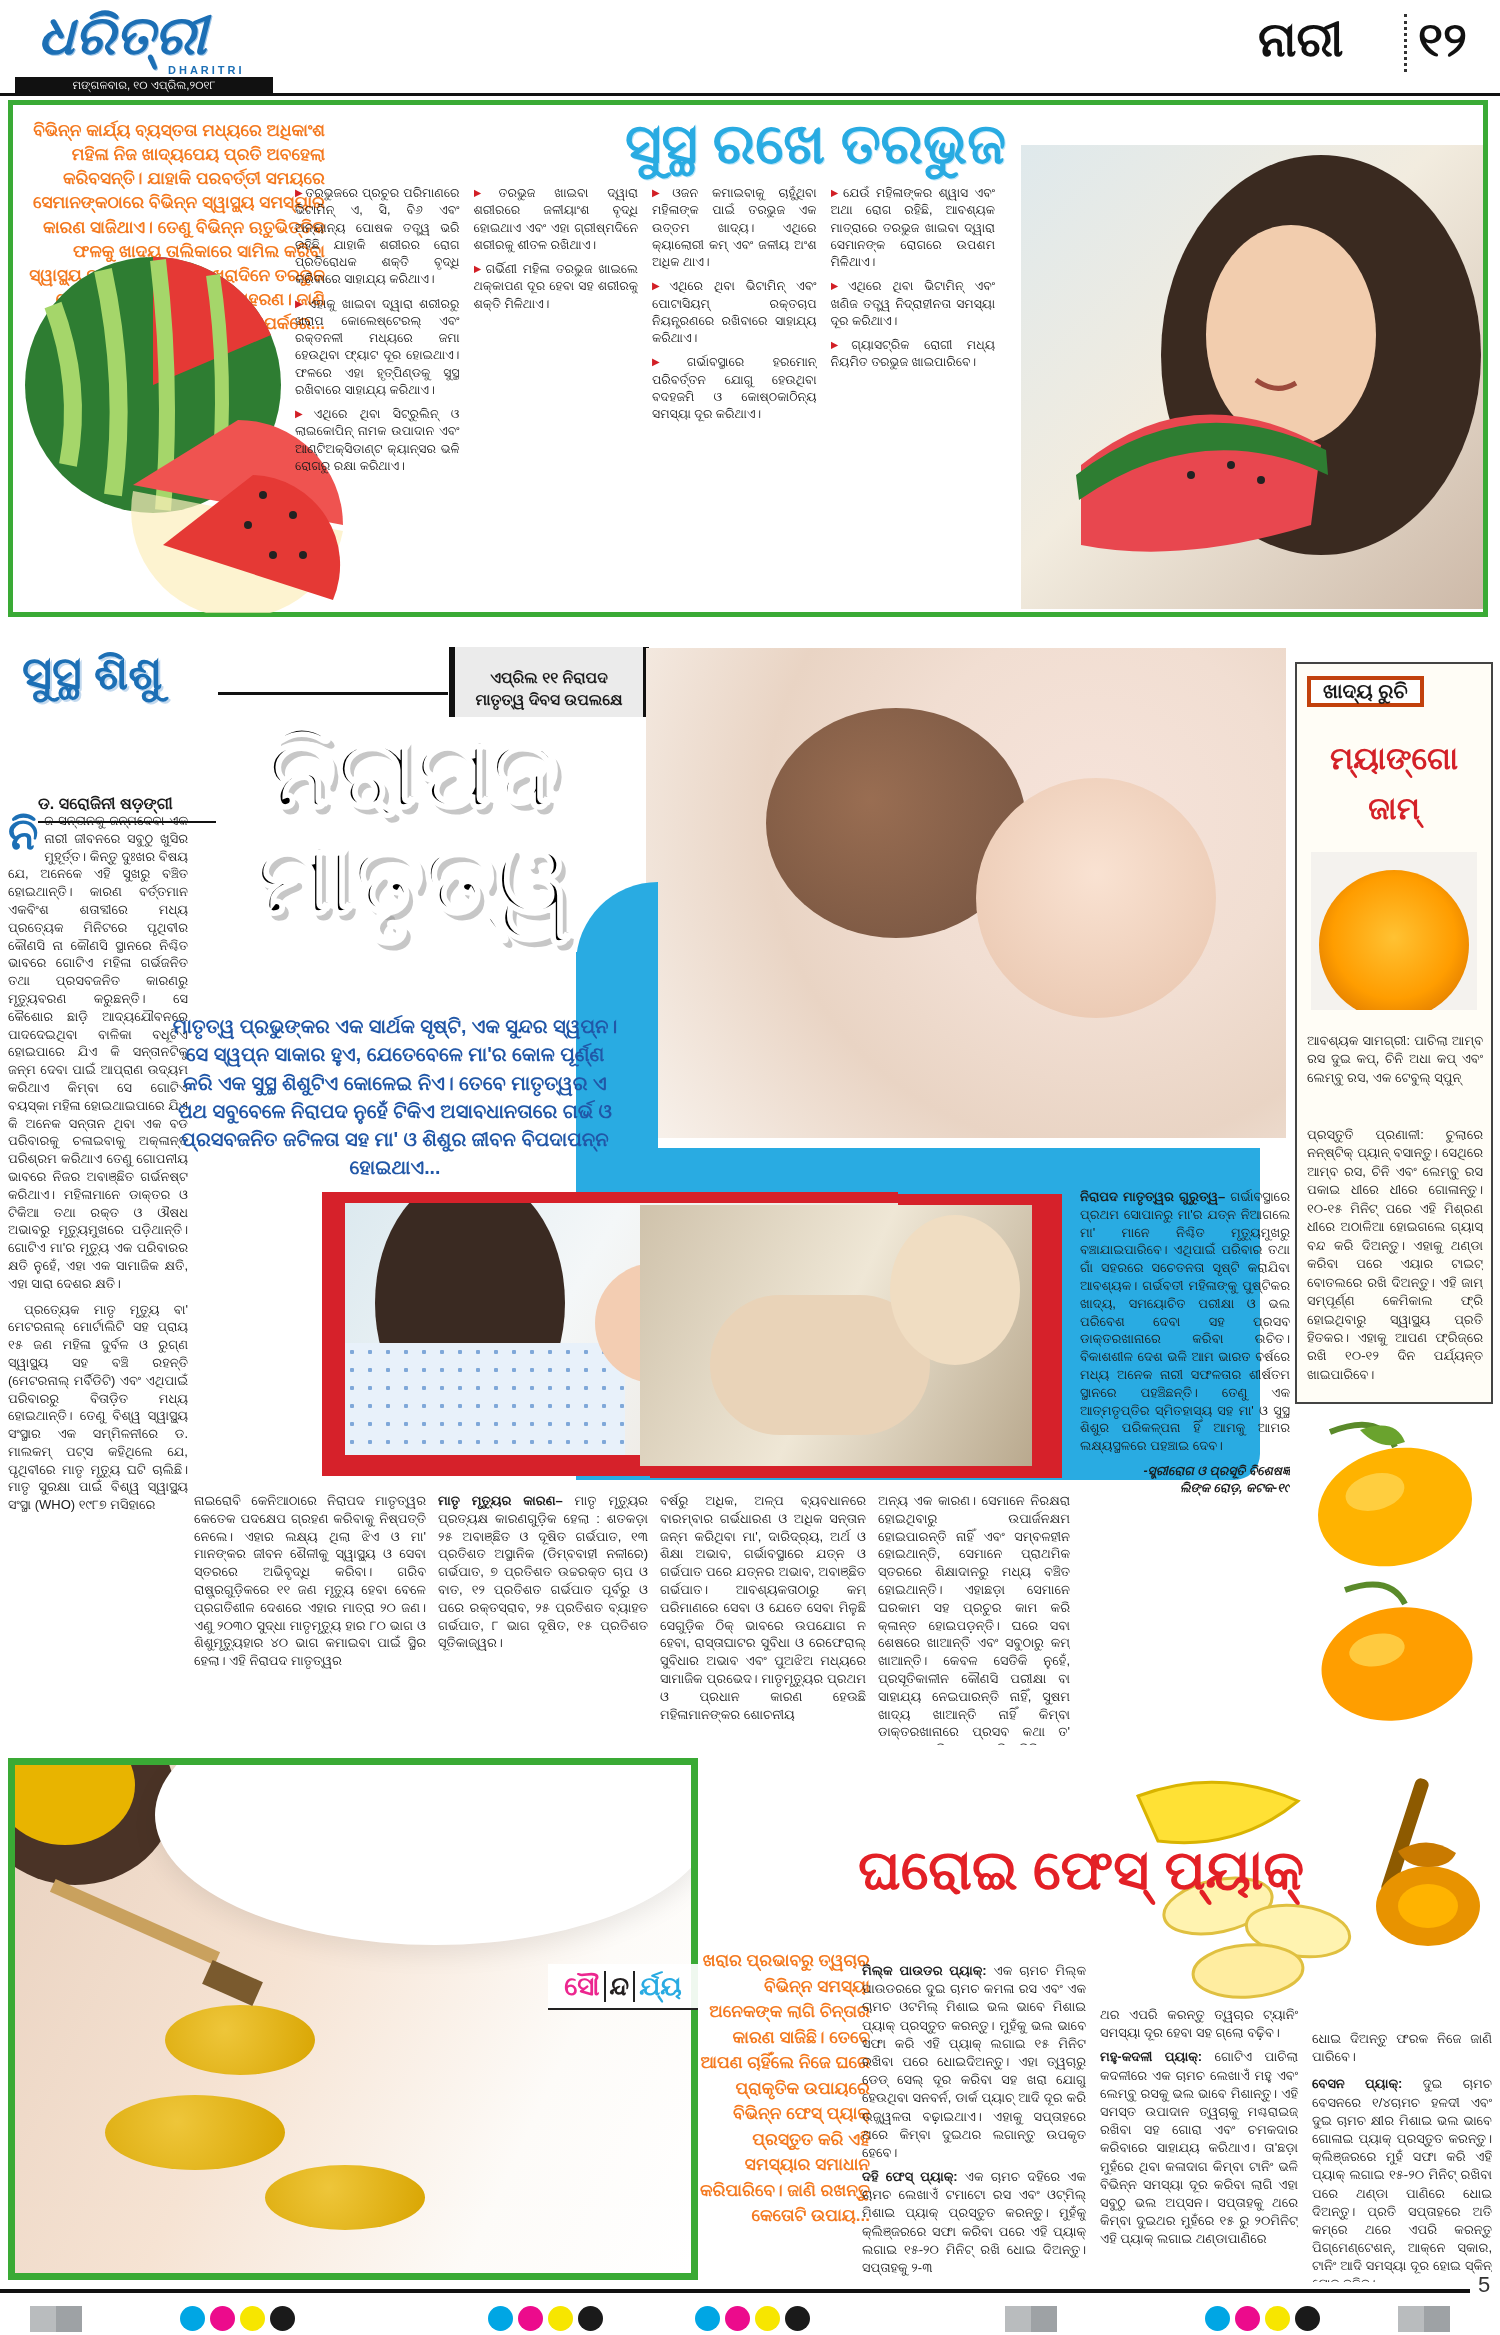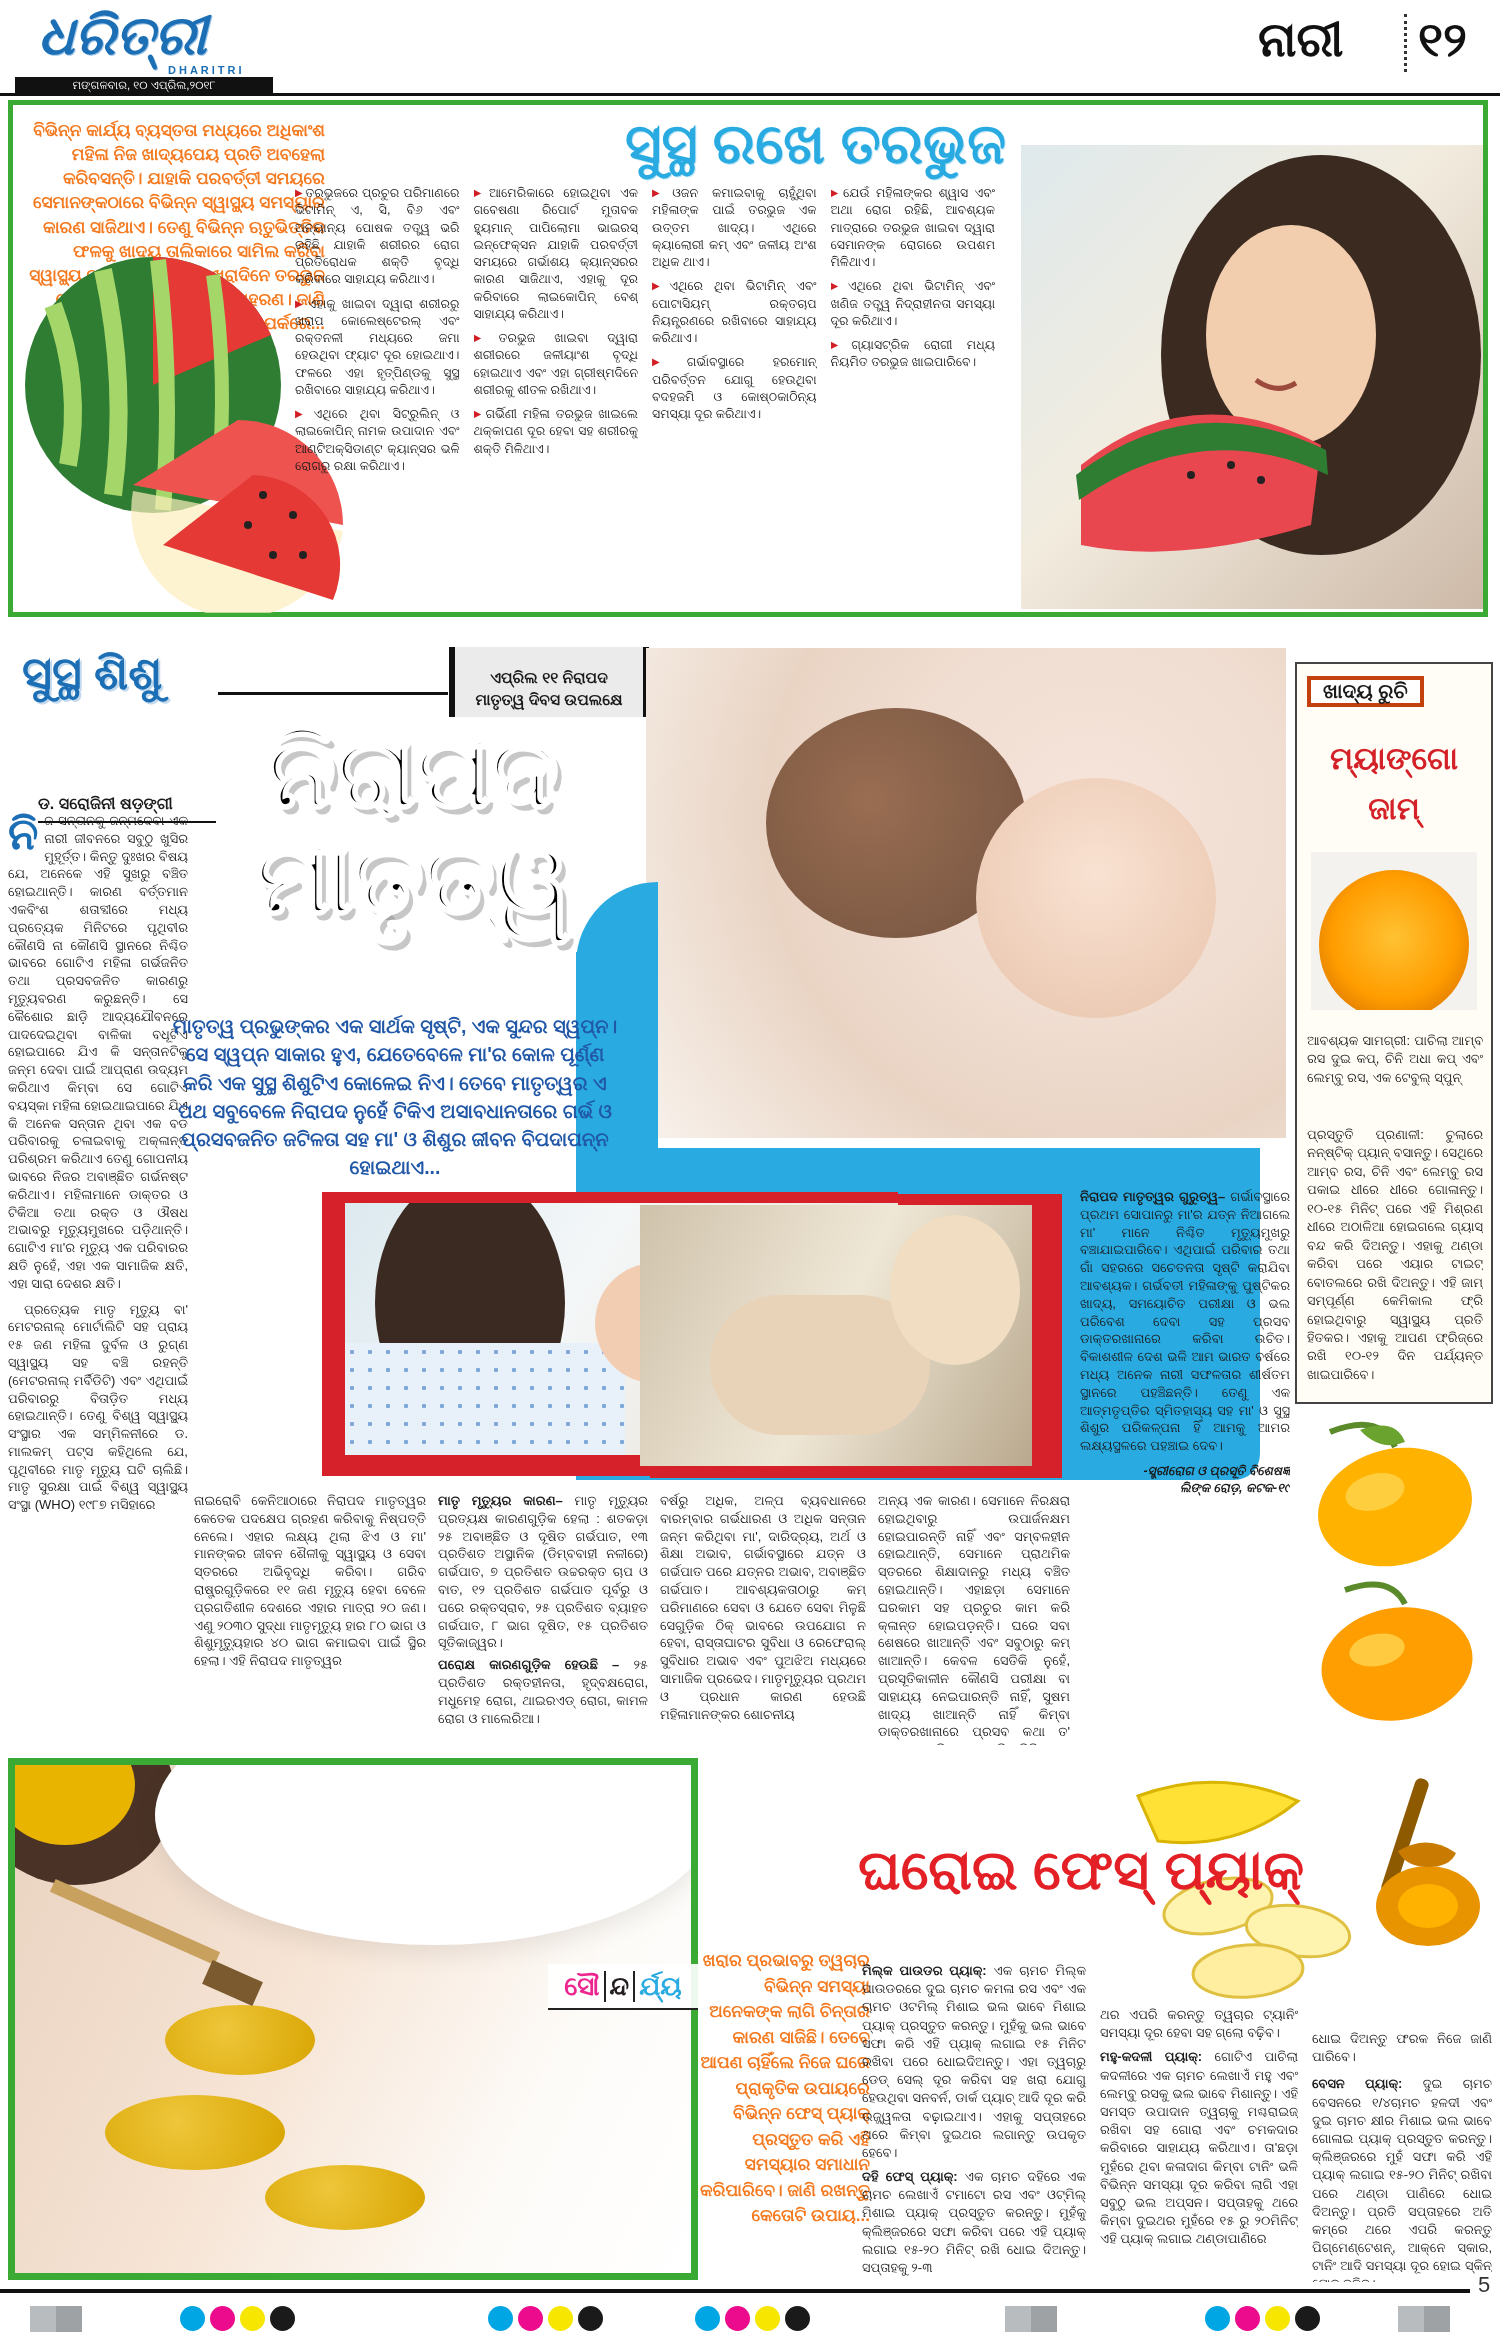--- a/index.html
+++ b/index.html
@@ -163,21 +163,20 @@
       </svg>
     </div>
 
     <div class="abs wm-cols">
       <div class="wcol">
         <div class="wb"><span class="arr">▶</span><span>ତରଭୁଜରେ ପ୍ରଚୁର ପରିମାଣରେ ଭିଟାମିନ୍ ଏ, ସି, ବି୬ ଏବଂ ଅନ୍ୟାନ୍ୟ ପୋଷକ ତତ୍ତ୍ୱ ଭରି ରହିଛି ଯାହାକି ଶରୀରର ରୋଗ ପ୍ରତିରୋଧକ ଶକ୍ତି ବୃଦ୍ଧି କରିବାରେ ସାହାଯ୍ୟ କରିଥାଏ।</span></div>
         <div class="wb"><span class="arr">▶</span><span>ଏହାକୁ ଖାଇବା ଦ୍ୱାରା ଶରୀରରୁ ଖରାପ କୋଲେଷ୍ଟେରଲ୍ ଏବଂ ରକ୍ତନଳୀ ମଧ୍ୟରେ ଜମା ହେଉଥିବା ଫ୍ୟାଟ ଦୂର ହୋଇଥାଏ। ଫଳରେ ଏହା ହୃତ୍‌ପିଣ୍ଡକୁ ସୁସ୍ଥ ରଖିବାରେ ସାହାଯ୍ୟ କରିଥାଏ।</span></div>
         <div class="wb"><span class="arr">▶</span><span>ଏଥିରେ ଥିବା ସିଟ୍ରୁଲିନ୍ ଓ ଲାଇକୋପିନ୍ ନାମକ ଉପାଦାନ ଏବଂ ଆଣ୍ଟିଅକ୍ସିଡାଣ୍ଟ କ୍ୟାନ୍ସର ଭଳି ରୋଗରୁ ରକ୍ଷା କରିଥାଏ।</span></div>
       </div>
       <div class="wcol">
-        <div class="wb"><span class="arr">▶</span><span>ଆମେରିକାରେ ହୋଇଥିବା ଏକ ଗବେଷଣା ରିପୋର୍ଟ ମୁତାବକ ହ୍ୟୁମାନ୍ ପାପିଲୋମା ଭାଇରସ୍ ଇନ୍ଫେକ୍ସନ ଯାହାକି ପରବର୍ତ୍ତୀ ସମୟରେ ଗର୍ଭାଶୟ କ୍ୟାନ୍ସରର କାରଣ ସାଜିଥାଏ, ଏହାକୁ ଦୂର କରିବାରେ ଲାଇକୋପିନ୍ ବେଶ୍ ସାହାଯ୍ୟ କରିଥାଏ।</span></div>
         <div class="wb"><span class="arr">▶</span><span>ତରଭୁଜ ଖାଇବା ଦ୍ୱାରା ଶରୀରରେ ଜଳୀୟାଂଶ ବୃଦ୍ଧି ହୋଇଥାଏ ଏବଂ ଏହା ଗ୍ରୀଷ୍ମଦିନେ ଶରୀରକୁ ଶୀତଳ ରଖିଥାଏ।</span></div>
         <div class="wb"><span class="arr">▶</span><span>ଗର୍ଭିଣୀ ମହିଳା ତରଭୁଜ ଖାଇଲେ ଥକ୍କାପଣ ଦୂର ହେବା ସହ ଶରୀରକୁ ଶକ୍ତି ମିଳିଥାଏ।</span></div>
       </div>
       <div class="wcol">
         <div class="wb"><span class="arr">▶</span><span>ଓଜନ କମାଇବାକୁ ଚାହୁଁଥିବା ମହିଳାଙ୍କ ପାଇଁ ତରଭୁଜ ଏକ ଉତ୍ତମ ଖାଦ୍ୟ। ଏଥିରେ କ୍ୟାଲୋରୀ କମ୍ ଏବଂ ଜଳୀୟ ଅଂଶ ଅଧିକ ଥାଏ।</span></div>
         <div class="wb"><span class="arr">▶</span><span>ଏଥିରେ ଥିବା ଭିଟାମିନ୍ ଏବଂ ପୋଟାସିୟମ୍ ରକ୍ତଚାପ ନିୟନ୍ତ୍ରଣରେ ରଖିବାରେ ସାହାଯ୍ୟ କରିଥାଏ।</span></div>
         <div class="wb"><span class="arr">▶</span><span>ଗର୍ଭାବସ୍ଥାରେ ହରମୋନ୍ ପରିବର୍ତ୍ତନ ଯୋଗୁ ହେଉଥିବା ବଦହଜମି ଓ କୋଷ୍ଠକାଠିନ୍ୟ ସମସ୍ୟା ଦୂର କରିଥାଏ।</span></div>
       </div>
       <div class="wcol">
         <div class="wb"><span class="arr">▶</span><span>ଯେଉଁ ମହିଳାଙ୍କର ଶ୍ୱାସ ଏବଂ ଅଥା ରୋଗ ରହିଛି, ଆବଶ୍ୟକ ମାତ୍ରାରେ ତରଭୁଜ ଖାଇବା ଦ୍ୱାରା ସେମାନଙ୍କ ରୋଗରେ ଉପଶମ ମିଳିଥାଏ।</span></div>
@@ -237,24 +236,20 @@
   </div>
 
   <div class="col m-col1">
     <span class="dropcap">ନି</span><span>ଜ ସନ୍ତାନକୁ ଜନ୍ମଦେବା ଏକ ନାରୀ ଜୀବନରେ ସବୁଠୁ ଖୁସିର ମୁହୂର୍ତ୍ତ। କିନ୍ତୁ ଦୁଃଖର ବିଷୟ ଯେ, ଅନେକେ ଏହି ସୁଖରୁ ବଞ୍ଚିତ ହୋଇଥାନ୍ତି। କାରଣ ବର୍ତ୍ତମାନ ଏକବିଂଶ ଶତାବ୍ଦୀରେ ମଧ୍ୟ ପ୍ରତ୍ୟେକ ମିନିଟରେ ପୃଥିବୀର କୌଣସି ନା କୌଣସି ସ୍ଥାନରେ ନିଶ୍ଚିତ ଭାବରେ ଗୋଟିଏ ମହିଳା ଗର୍ଭଜନିତ ତଥା ପ୍ରସବଜନିତ କାରଣରୁ ମୃତ୍ୟୁବରଣ କରୁଛନ୍ତି। ସେ କୈଶୋର ଛାଡ଼ି ଆଦ୍ୟଯୌବନରେ ପାଦଦେଇଥିବା ବାଳିକା ବଧୂଟିଏ ହୋଇପାରେ ଯିଏ କି ସନ୍ତାନଟିକୁ ଜନ୍ମ ଦେବା ପାଇଁ ଆପ୍ରାଣ ଉଦ୍ୟମ କରିଥାଏ କିମ୍ବା ସେ ଗୋଟିଏ ବୟସ୍କା ମହିଳା ହୋଇଥାଇପାରେ ଯିଏ କି ଅନେକ ସନ୍ତାନ ଥିବା ଏକ ବଡ ପରିବାରକୁ ଚଳାଇବାକୁ ଅକ୍ଳାନ୍ତ ପରିଶ୍ରମ କରିଥାଏ ତେଣୁ ଗୋପନୀୟ ଭାବରେ ନିଜର ଅବାଞ୍ଛିତ ଗର୍ଭନଷ୍ଟ କରିଥାଏ। ମହିଳାମାନେ ଡାକ୍ତର ଓ ଟିକିଆ ତଥା ରକ୍ତ ଓ ଔଷଧ ଅଭାବରୁ ମୃତ୍ୟୁମୁଖରେ ପଡ଼ିଥାନ୍ତି। ଗୋଟିଏ ମା'ର ମୃତ୍ୟୁ ଏକ ପରିବାରର କ୍ଷତି ନୁହେଁ, ଏହା ଏକ ସାମାଜିକ କ୍ଷତି, ଏହା ସାରା ଦେଶର କ୍ଷତି।</span>
     <div style="margin-top:8px;text-indent:16px;">ପ୍ରତ୍ୟେକ ମାତୃ ମୃତ୍ୟୁ ବା' ମେଟରନାଲ୍ ମୋର୍ଟାଲିଟି ସହ ପ୍ରାୟ ୧୫ ଜଣ ମହିଳା ଦୁର୍ବଳ ଓ ରୁଗ୍ଣ ସ୍ୱାସ୍ଥ୍ୟ ସହ ବଞ୍ଚି ରହନ୍ତି (ମେଟରନାଲ୍ ମର୍ବିଡିଟି) ଏବଂ ଏଥିପାଇଁ ପରିବାରରୁ ବିତାଡ଼ିତ ମଧ୍ୟ ହୋଇଥାନ୍ତି। ତେଣୁ ବିଶ୍ୱ ସ୍ୱାସ୍ଥ୍ୟ ସଂସ୍ଥାର ଏକ ସମ୍ମିଳନୀରେ ଡ. ମାଲକମ୍ ପଟ୍ସ କହିଥିଲେ ଯେ, ପୃଥିବୀରେ ମାତୃ ମୃତ୍ୟୁ ଘଟି ଚାଲିଛି। ମାତୃ ସୁରକ୍ଷା ପାଇଁ ବିଶ୍ୱ ସ୍ୱାସ୍ଥ୍ୟ ସଂସ୍ଥା (WHO) ୧୯୮୭ ମସିହାରେ</div>
   </div>
   <div class="col m-col2">ନାଇରୋବି କେନିଆଠାରେ ନିରାପଦ ମାତୃତ୍ୱର କେତେକ ପଦକ୍ଷେପ ଗ୍ରହଣ କରିବାକୁ ନିଷ୍ପତ୍ତି ନେଲେ। ଏହାର ଲକ୍ଷ୍ୟ ଥିଲା ଝିଏ ଓ ମା' ମାନଙ୍କର ଜୀବନ ଶୈଳୀକୁ ସ୍ୱାସ୍ଥ୍ୟ ଓ ସେବା ସ୍ତରରେ ଅଭିବୃଦ୍ଧି କରିବା। ଗରିବ ରାଷ୍ଟ୍ରଗୁଡ଼ିକରେ ୧୧ ଜଣ ମୃତ୍ୟୁ ହେବା ବେଳେ ପ୍ରଗତିଶୀଳ ଦେଶରେ ଏହାର ମାତ୍ରା ୨୦ ଜଣ। ଏଣୁ ୨୦୩୦ ସୁଦ୍ଧା ମାତୃମୃତ୍ୟୁ ହାର ୮୦ ଭାଗ ଓ ଶିଶୁମୃତ୍ୟୁହାର ୪୦ ଭାଗ କମାଇବା ପାଇଁ ସ୍ଥିର ହେଲା। ଏହି ନିରାପଦ ମାତୃତ୍ୱର</div>
   <div class="col m-col3">
     <span class="subhead">ମାତୃ ମୃତ୍ୟୁର କାରଣ–</span>
     <span>ମାତୃ ମୃତ୍ୟୁର ପ୍ରତ୍ୟକ୍ଷ କାରଣଗୁଡ଼ିକ ହେଲା : ଶତକଡ଼ା ୨୫ ଅବାଞ୍ଛିତ ଓ ଦୂଷିତ ଗର୍ଭପାତ, ୧୩ ପ୍ରତିଶତ ଅସ୍ଥାନିକ (ଡିମ୍ବବାହୀ ନଳୀରେ) ଗର୍ଭପାତ, ୭ ପ୍ରତିଶତ ଉଚ୍ଚରକ୍ତ ଚାପ ଓ ବାତ, ୧୨ ପ୍ରତିଶତ ଗର୍ଭପାତ ପୂର୍ବରୁ ଓ ପରେ ରକ୍ତସ୍ରାବ, ୨୫ ପ୍ରତିଶତ ବ୍ୟାହତ ଗର୍ଭପାତ, ୮ ଭାଗ ଦୂଷିତ, ୧୫ ପ୍ରତିଶତ ସୂତିକାଜ୍ୱର।</span>
-    <div style="margin-top:4px;">
-      <span class="subhead">ପରୋକ୍ଷ କାରଣଗୁଡ଼ିକ ହେଉଛି –</span>
-      <span>୨୫ ପ୍ରତିଶତ ରକ୍ତହୀନତା, ହୃଦ୍‌ବକ୍ଷରୋଗ, ମଧୁମେହ ରୋଗ, ଥାଇରଏଡ୍ ରୋଗ, କାମଳ ରୋଗ ଓ ମାଲେରିଆ।</span>
-    </div>
   </div>
   <div class="col m-col4">ବର୍ଷରୁ ଅଧିକ, ଅଳ୍ପ ବ୍ୟବଧାନରେ ବାରମ୍ବାର ଗର୍ଭଧାରଣ ଓ ଅଧିକ ସନ୍ତାନ ଜନ୍ମ କରିଥିବା ମା', ଦାରିଦ୍ର୍ୟ, ଅର୍ଥ ଓ ଶିକ୍ଷା ଅଭାବ, ଗର୍ଭାବସ୍ଥାରେ ଯତ୍ନ ଓ ଗର୍ଭପାତ ପରେ ଯତ୍ନର ଅଭାବ, ଅବାଞ୍ଛିତ ଗର୍ଭପାତ। ଆବଶ୍ୟକତାଠାରୁ କମ୍ ପରିମାଣରେ ସେବା ଓ ଯେତେ ସେବା ମିଳୁଛି ସେଗୁଡ଼ିକ ଠିକ୍ ଭାବରେ ଉପଯୋଗ ନ ହେବା, ରାସ୍ତାଘାଟର ସୁବିଧା ଓ ରେଫେରାଲ୍ ସୁବିଧାର ଅଭାବ ଏବଂ ପୁଅଝିଅ ମଧ୍ୟରେ ସାମାଜିକ ପ୍ରଭେଦ। ମାତୃମୃତ୍ୟୁର ପ୍ରଥମ ଓ ପ୍ରଧାନ କାରଣ ହେଉଛି ମହିଳାମାନଙ୍କର ଶୋଚନୀୟ</div>
   <div class="col m-col5">ଅନ୍ୟ ଏକ କାରଣ। ସେମାନେ ନିରକ୍ଷରା ହୋଇଥିବାରୁ ଉପାର୍ଜନକ୍ଷମ ହୋଇପାରନ୍ତି ନାହିଁ ଏବଂ ସମ୍ବଳହୀନ ହୋଇଥାନ୍ତି, ସେମାନେ ପ୍ରାଥମିକ ସ୍ତରରେ ଶିକ୍ଷାଦାନରୁ ମଧ୍ୟ ବଞ୍ଚିତ ହୋଇଥାନ୍ତି। ଏହାଛଡ଼ା ସେମାନେ ଘରକାମ ସହ ପ୍ରଚୁର କାମ କରି କ୍ଳାନ୍ତ ହୋଇପଡ଼ନ୍ତି। ଘରେ ସବା ଶେଷରେ ଖାଆନ୍ତି ଏବଂ ସବୁଠାରୁ କମ୍ ଖାଆନ୍ତି। କେବଳ ସେତିକି ନୁହେଁ, ପ୍ରସୂତିକାଳୀନ କୌଣସି ପରୀକ୍ଷା ବା ସାହାଯ୍ୟ ନେଇପାରନ୍ତି ନାହିଁ, ସୁଷମ ଖାଦ୍ୟ ଖାଆନ୍ତି ନାହିଁ କିମ୍ବା ଡାକ୍ତରଖାନାରେ ପ୍ରସବ କଥା ତ' ଦୂରର କଥା ବିଶେଷଜ୍ଞ, ଅଭିଜ୍ଞ ଚିକିତ୍ସକ</div>
   <div class="col m-col6">
     <span class="subhead">ନିରାପଦ ମାତୃତ୍ୱର ଗୁରୁତ୍ୱ–</span>
     <span>ଗର୍ଭାବସ୍ଥାରେ ପ୍ରଥମ ସୋପାନରୁ ମା'ର ଯତ୍ନ ନିଆଗଲେ ମା' ମାନେ ନିଶ୍ଚିତ ମୃତ୍ୟୁମୁଖରୁ ବଞ୍ଚାଯାଇପାରିବେ। ଏଥିପାଇଁ ପରିବାର ତଥା ଗାଁ ସହରରେ ସଚେତନତା ସୃଷ୍ଟି କରାଯିବା ଆବଶ୍ୟକ। ଗର୍ଭବତୀ ମହିଳାଙ୍କୁ ପୁଷ୍ଟିକର ଖାଦ୍ୟ, ସମୟୋଚିତ ପରୀକ୍ଷା ଓ ଭଲ ପରିବେଶ ଦେବା ସହ ପ୍ରସବ ଡାକ୍ତରଖାନାରେ କରିବା ଉଚିତ। ବିକାଶଶୀଳ ଦେଶ ଭଳି ଆମ ଭାରତ ବର୍ଷରେ ମଧ୍ୟ ଅନେକ ନାରୀ ସଫଳତାର ଶୀର୍ଷତମ ସ୍ଥାନରେ ପହଞ୍ଚିଛନ୍ତି। ତେଣୁ ଏକ ଆତ୍ମତୃପ୍ତିର ସ୍ମିତହାସ୍ୟ ସହ ମା' ଓ ସୁସ୍ଥ ଶିଶୁର ପରିକଳ୍ପନା ହିଁ ଆମକୁ ଆମର ଲକ୍ଷ୍ୟସ୍ଥଳରେ ପହଞ୍ଚାଇ ଦେବ।</span>
     <div class="credit">
       <div>-ସ୍ତ୍ରୀରୋଗ ଓ ପ୍ରସୂତି ବିଶେଷଜ୍ଞ</div>
       <div>ଲିଙ୍କ ରୋଡ଼, କଟକ-୧୯</div>
     </div>

